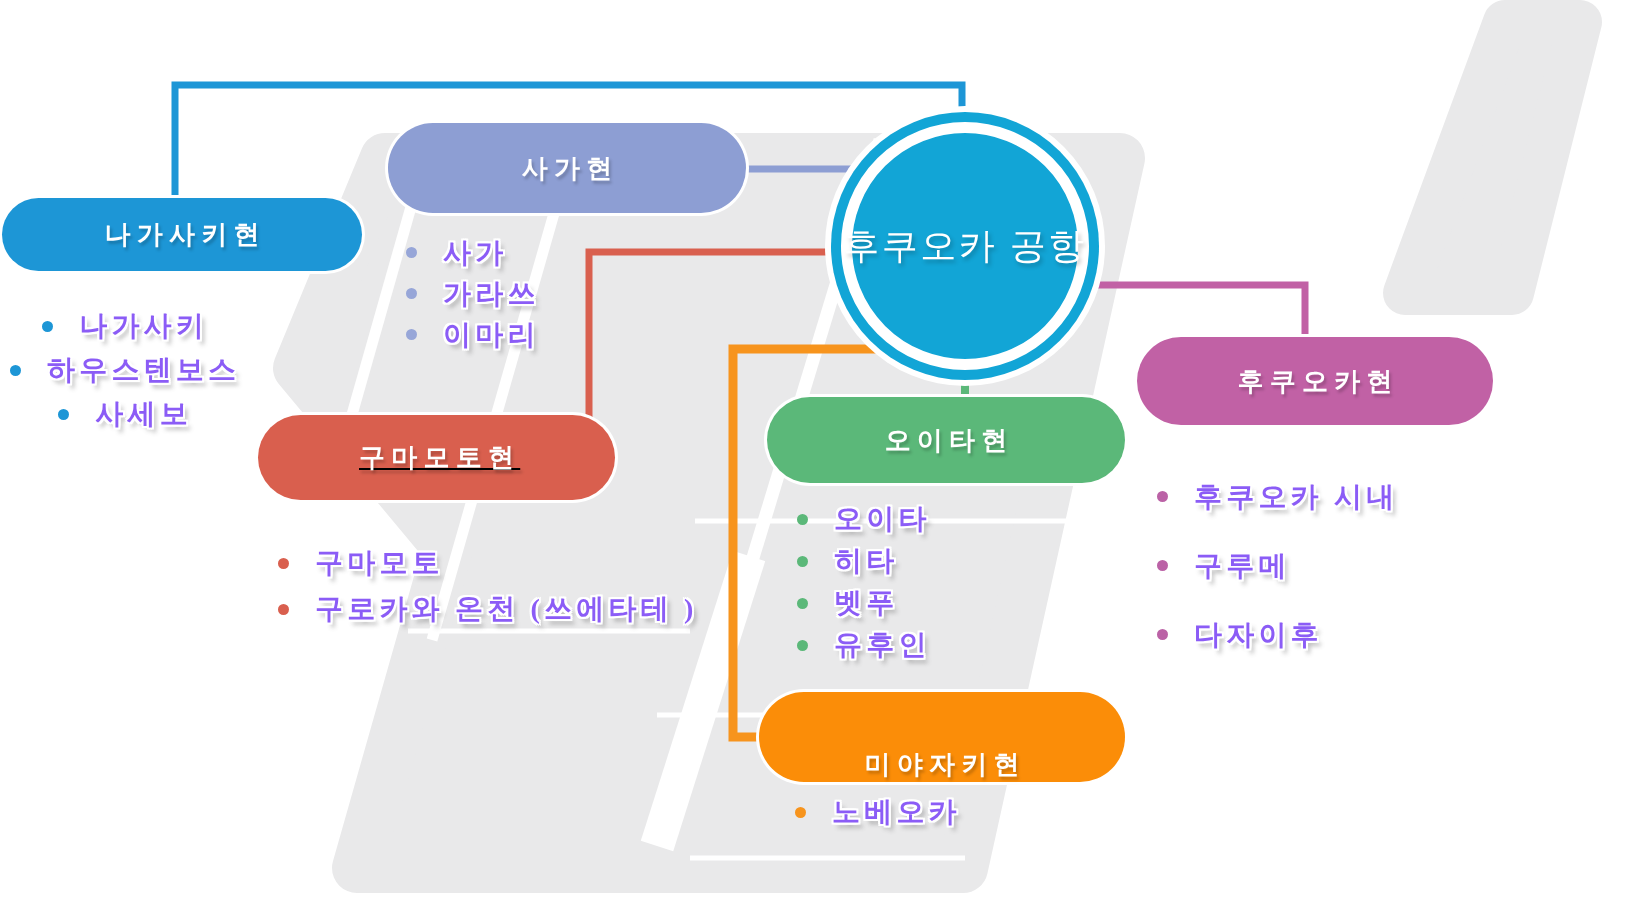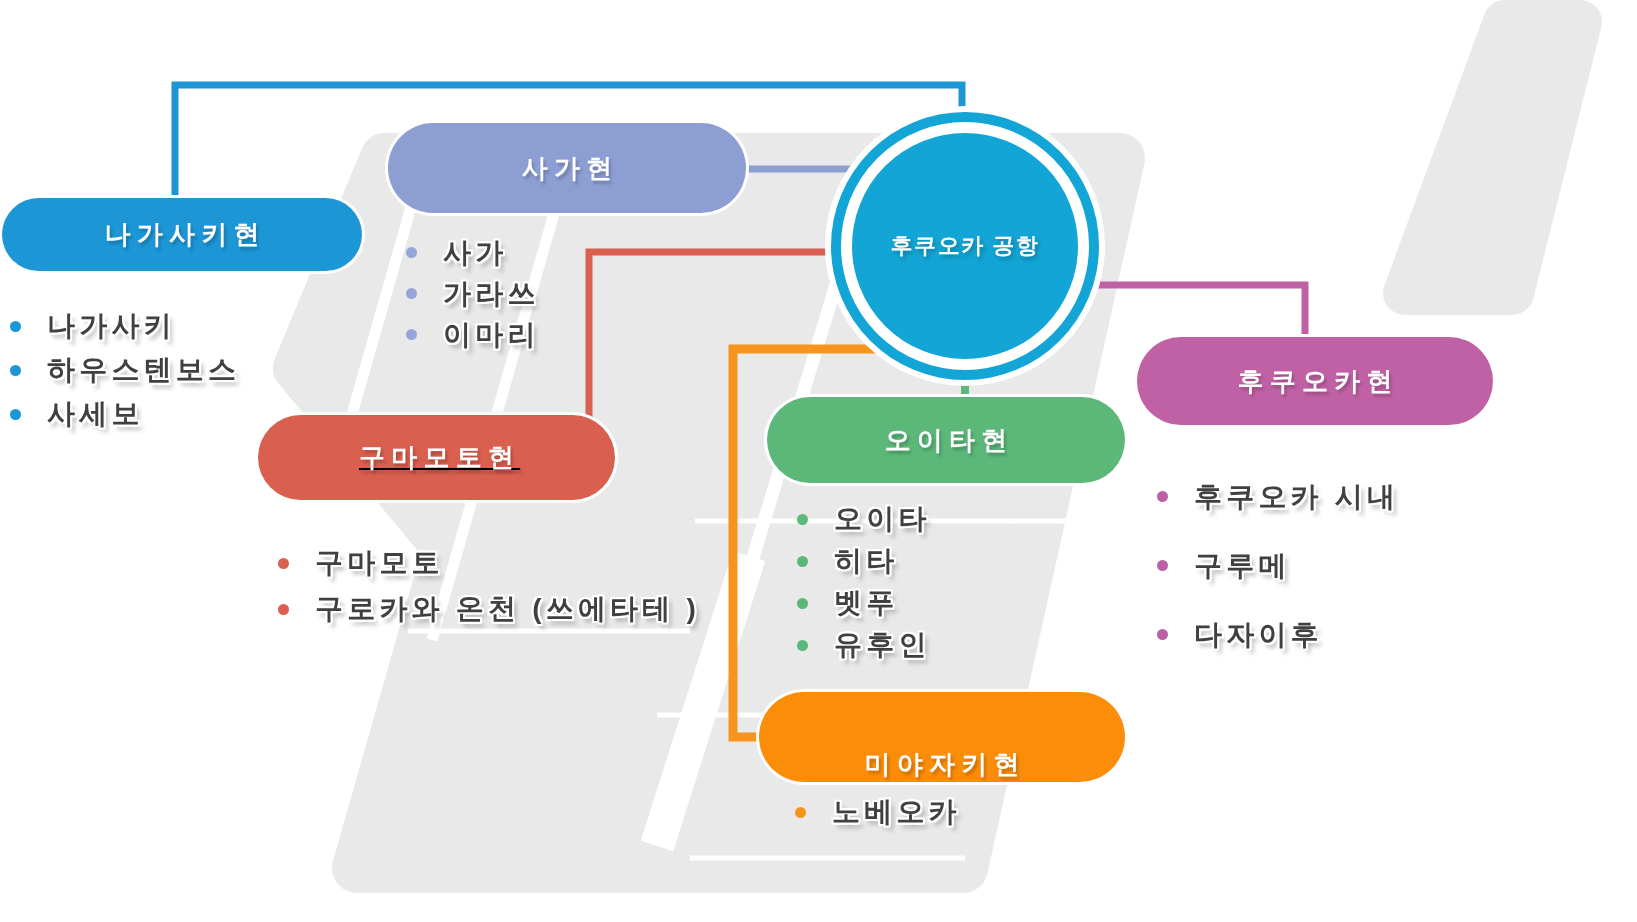--- a/index.html
+++ b/index.html
@@ -12,21 +12,21 @@
   
   .hub{
     position:absolute;left:831px;top:112px;width:268px;height:268px;border-radius:50%;
     box-shadow:0 0 0 6px #ffffff;
     display:flex;align-items:center;justify-content:center;
   }
   .hub::before{
     content:"";position:absolute;inset:10px;border-radius:50%;border:11px solid #ffffff;
   }
   .hub-label{
-    position:relative;color:#ffffff;font-weight:700;font-size:22px;letter-spacing:0.07em;
+    position:relative;color:#ffffff;font-weight:400;font-size:36px;letter-spacing:0.07em;
     white-space:nowrap;text-shadow:2px 3px 4px rgba(0,0,0,0.25);
   }
 
   
   .pill{
     position:absolute;border-radius:48px;box-shadow:0 0 0 3px #ffffff;
     display:flex;align-items:center;justify-content:center;
   }
   .pill-label{
     color:#ffffff;font-weight:700;font-size:26px;letter-spacing:0.24em;text-indent:0.24em;
@@ -37,27 +37,28 @@
   #pill-kumamoto{left:258px;top:415px;width:357px;height:85px;}
   #pill-oita{left:767px;top:397px;width:358px;height:86px;}
   #pill-fukuoka{left:1137px;top:337px;width:356px;height:88px;}
   #pill-miyazaki{left:759px;top:692px;width:366px;height:90px;}
 
   
   .list{position:absolute;}
   .li{display:flex;align-items:center;}
   .dot{width:11px;height:11px;border-radius:50%;flex:none;}
   .txt{
-    font-weight:700;font-size:28px;color:#404040;letter-spacing:0.15em;margin-left:26px;white-space:nowrap;
+    font-weight:700;font-size:28px;color:#8b5cf6;letter-spacing:0.15em;margin-left:26px;white-space:nowrap;
     text-shadow:
       -2px -2px 0 #fff, 2px -2px 0 #fff, -2px 2px 0 #fff, 2px 2px 0 #fff,
       -2px 0 0 #fff, 2px 0 0 #fff, 0 -2px 0 #fff, 0 2px 0 #fff,
       4px 5px 4px rgba(90,90,90,0.45);
+    font-family: Liberation Serif, serif;
   }
-  #list-nagasaki{left:10px;top:304px;}  #list-nagasaki .li{height:44px;}
+  #list-nagasaki{left:10px;top:304px;}  #list-nagasaki .li{height:44px;justify-content:center;}
   #list-saga{left:406px;top:232px;}     #list-saga .li{height:41px;}
   #list-kumamoto{left:278px;top:540px;} #list-kumamoto .li{height:46px;}
   #list-oita{left:797px;top:498px;}     #list-oita .li{height:42px;}
   #list-fukuoka{left:1157px;top:450px;} #list-fukuoka .li{height:45px;margin-top:24px;}
   #list-miyazaki{left:795px;top:790px;} #list-miyazaki .li{height:44px;}
 </style>
 </head>
 <body>
 
 <div class="canvas">

